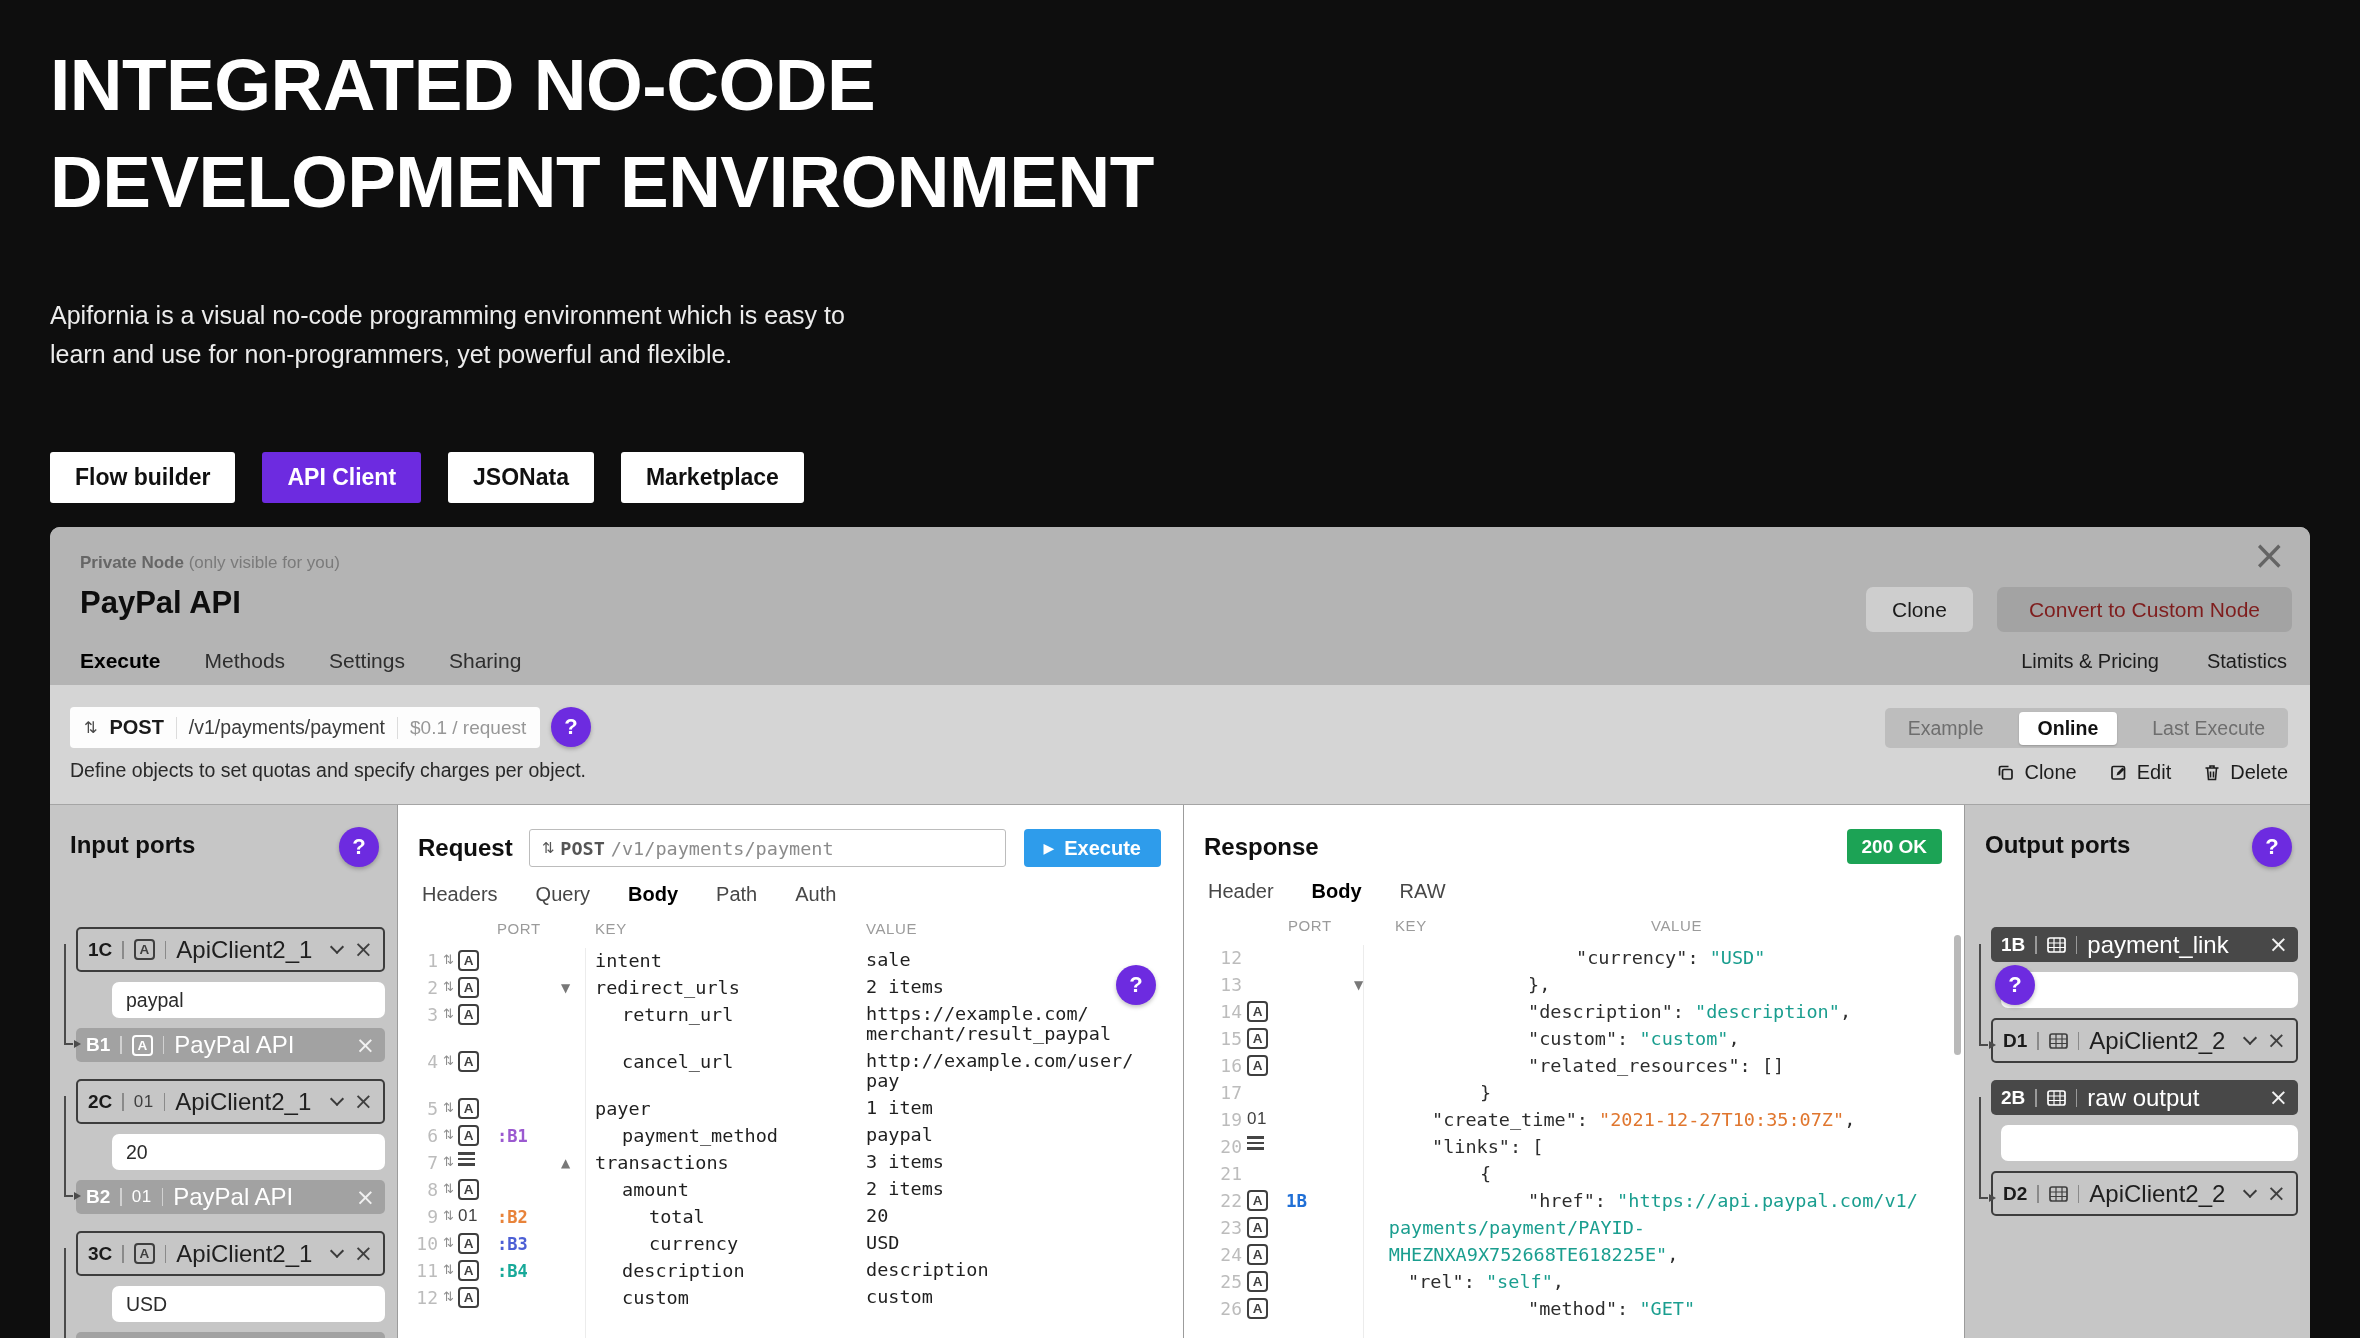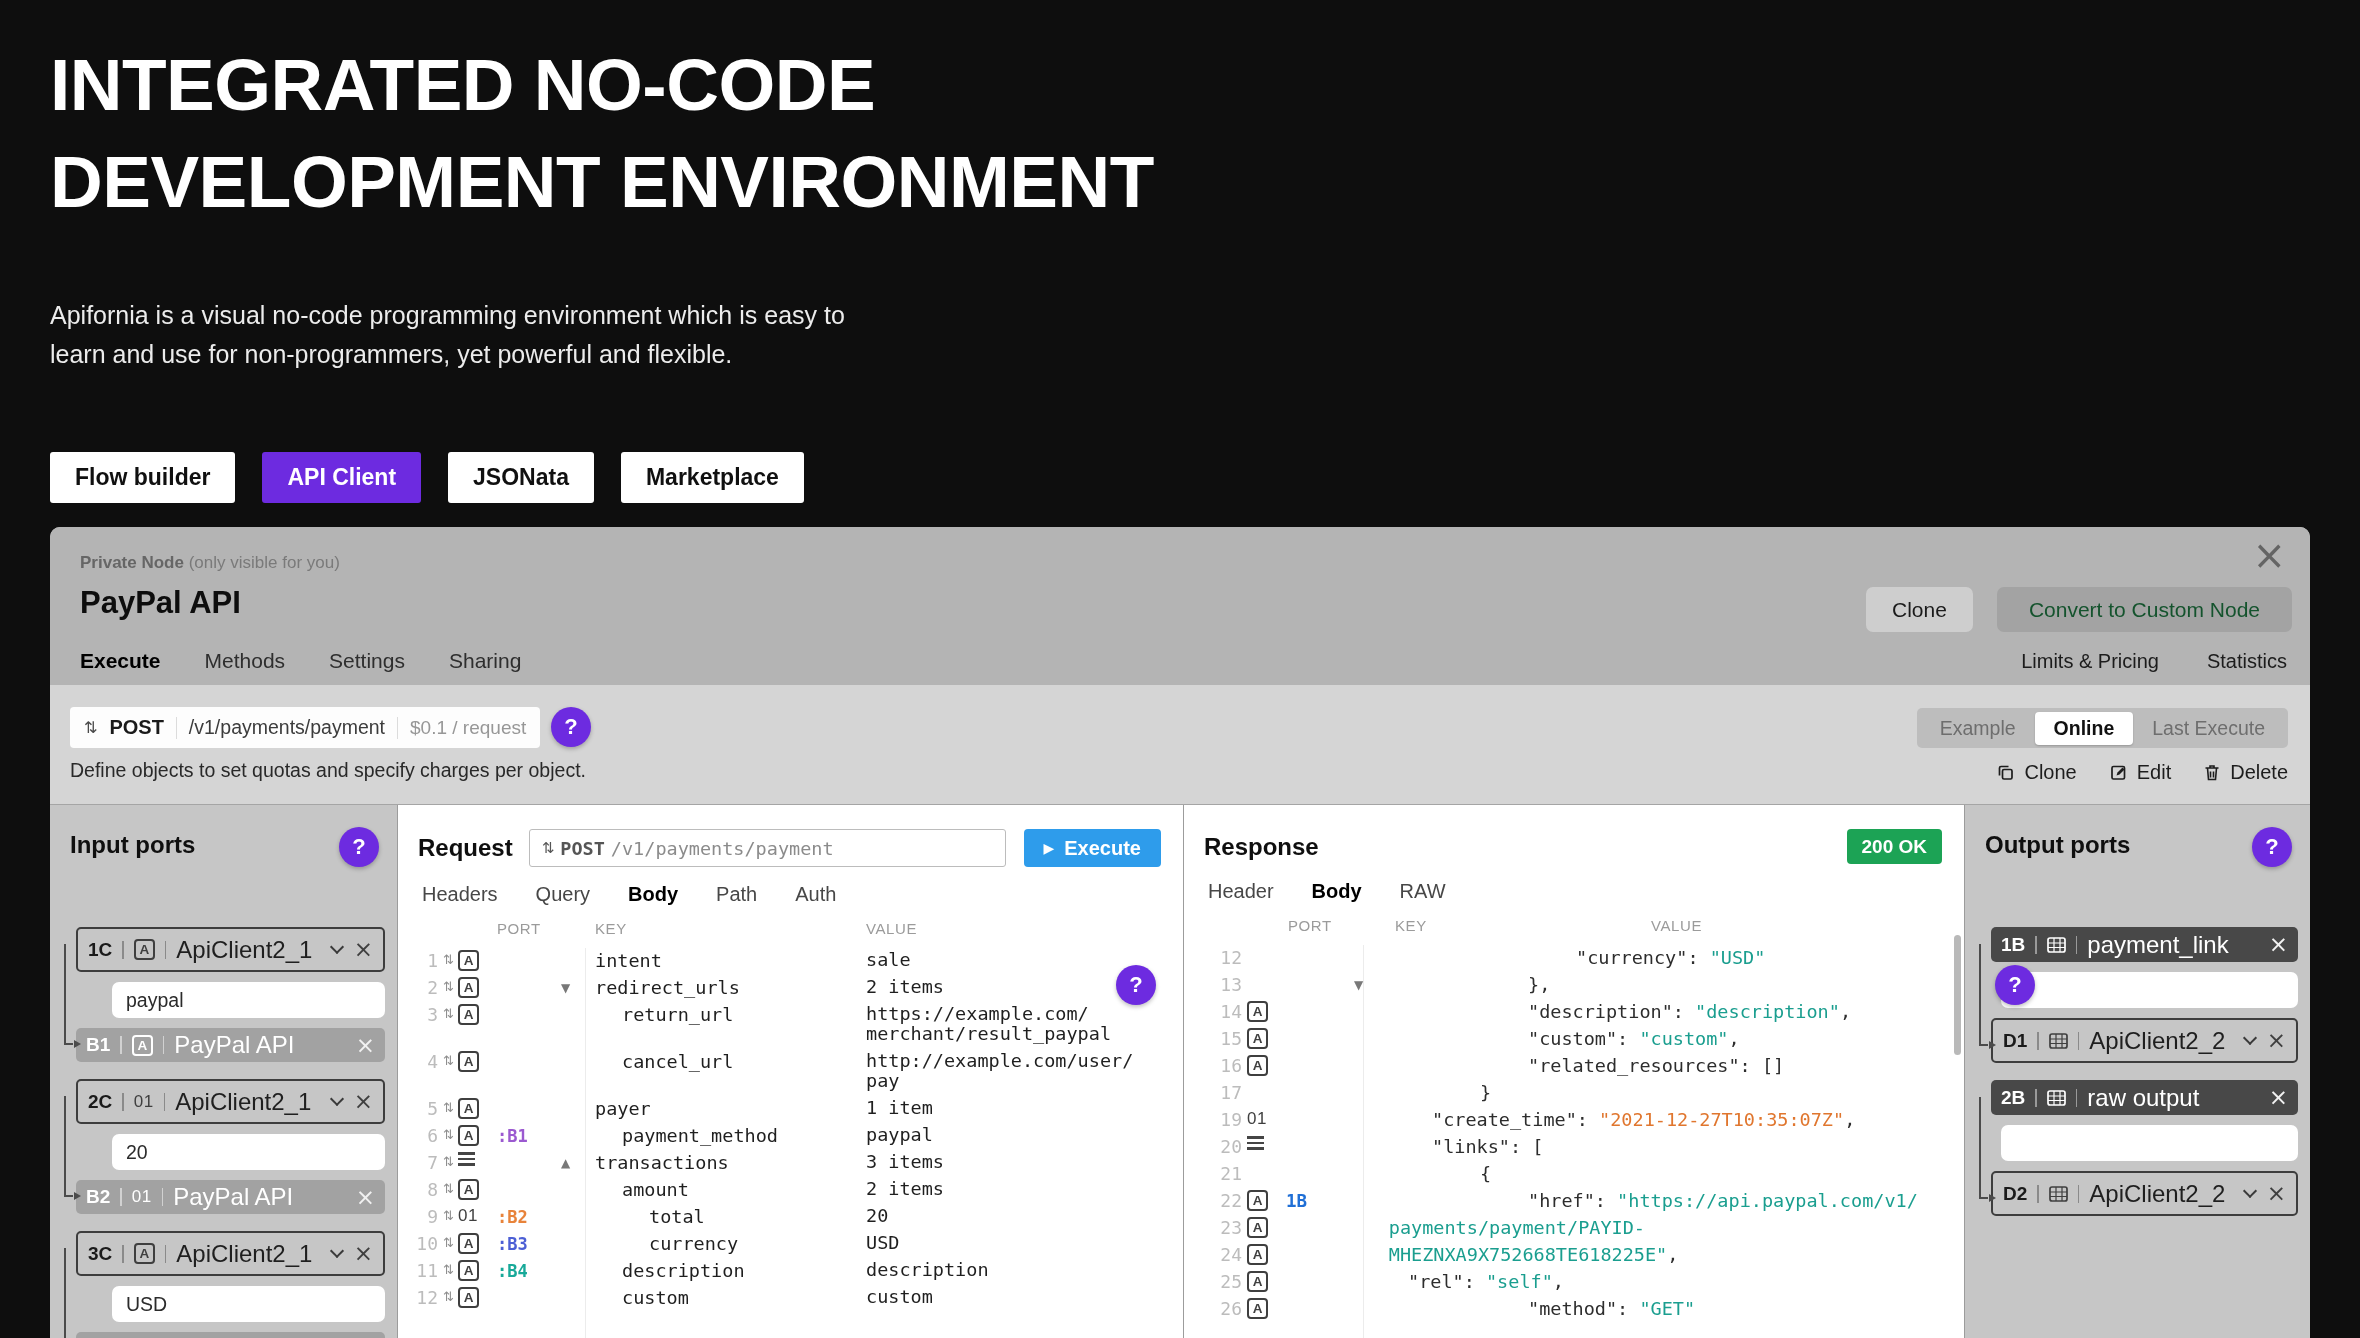--- a/index.html
+++ b/index.html
@@ -19,36 +19,36 @@
   .modal-header { position:relative; height:158px; background:#b4b4b4; flex:none; }
   .private-node { position:absolute; left:30px; top:26px; font-size:17px; font-weight:700; color:#666; }
   .private-note { font-weight:400; color:#7a7a7a; }
   .modal-title { position:absolute; left:30px; top:58px; font-size:31px; font-weight:700; color:#0d0d0d; }
   .modal-tabs { position:absolute; left:30px; bottom:12px; display:flex; gap:44px; }
   .modal-tab { font-size:21px; color:#2e2e2e; }
   .modal-tab.active { font-weight:700; color:#000; }
   .header-buttons { position:absolute; right:18px; top:60px; display:flex; gap:24px; }
   .btn { border:none; font-family:inherit; border-radius:7px; font-size:21px; height:45px; }
   .btn-clone { background:#cecece; color:#1b1b1b; padding:0 26px; font-weight:500; }
-  .btn-convert { background:#a3a3a3; color:#14532d; padding:0 32px; font-weight:500; }
+  .btn-convert { background:#a3a3a3; color:#7f1d1d; padding:0 32px; font-weight:500; }
   .modal-close { position:absolute; right:24px; top:8px; font-size:40px; color:#646464; line-height:1; font-family:"DejaVu Sans",sans-serif; }
   .modal-close::before { content:'×'; }
   .header-links { position:absolute; right:23px; bottom:12px; display:flex; gap:48px; font-size:20px; color:#1c1c1c; }
 
   .secondary { position:relative; height:120px; background:#d5d5d5; flex:none; border-bottom:1px solid #a5a5a5; }
   .endpoint-chip { position:absolute; left:20px; top:22px; height:41px; background:#fdfdfd; border-radius:4px; display:flex; align-items:center; gap:12px; padding:0 14px; }
   .updown { font-family:"DejaVu Sans",sans-serif; font-size:16px; color:#4a4a4a; }
   .updown::before { content:'⇅'; }
   .endpoint-method { font-size:20px; font-weight:700; color:#1a1a1a; }
   .endpoint-path { font-size:19.5px; color:#3c3c3c; }
   .endpoint-price { font-size:19px; color:#979797; }
   .vsep { width:1px; height:22px; background:#dcdcdc; }
   .sec-q { position:absolute; left:501px; top:22px; }
   .define-text { position:absolute; left:20px; top:74px; font-size:19.5px; color:#292929; }
-  .mode-switch { position:absolute; right:22px; top:23px; height:40px; background:#bdbdbd; border-radius:5px; display:flex; align-items:center; padding:0 4px; }
+  .mode-switch { position:absolute; right:22px; top:23px; height:40px; background:#bdbdbd; border-radius:5px; display:flex; align-items:center; padding:0 4px;gap:16px; }
   .mode-item { font-size:19.5px; color:#6e6e6e; padding:0 19px; height:33px; display:flex; align-items:center; border-radius:4px; }
   .mode-item.active { background:#fff; color:#111; font-weight:600; box-shadow:0 1px 2px rgba(0,0,0,.2); }
   .row-actions { position:absolute; right:22px; top:76px; display:flex; gap:32px; }
   .action { display:flex; align-items:center; gap:9px; font-size:20px; color:#1d1d1d; }
   .action svg { display:block; }
 
   
   .columns { flex:1; display:flex; min-height:0; }
   .col { position:relative; min-width:0; }
   .col-input { width:348px; background:#c6c6c6; border-right:1px solid #9c9c9c; }

